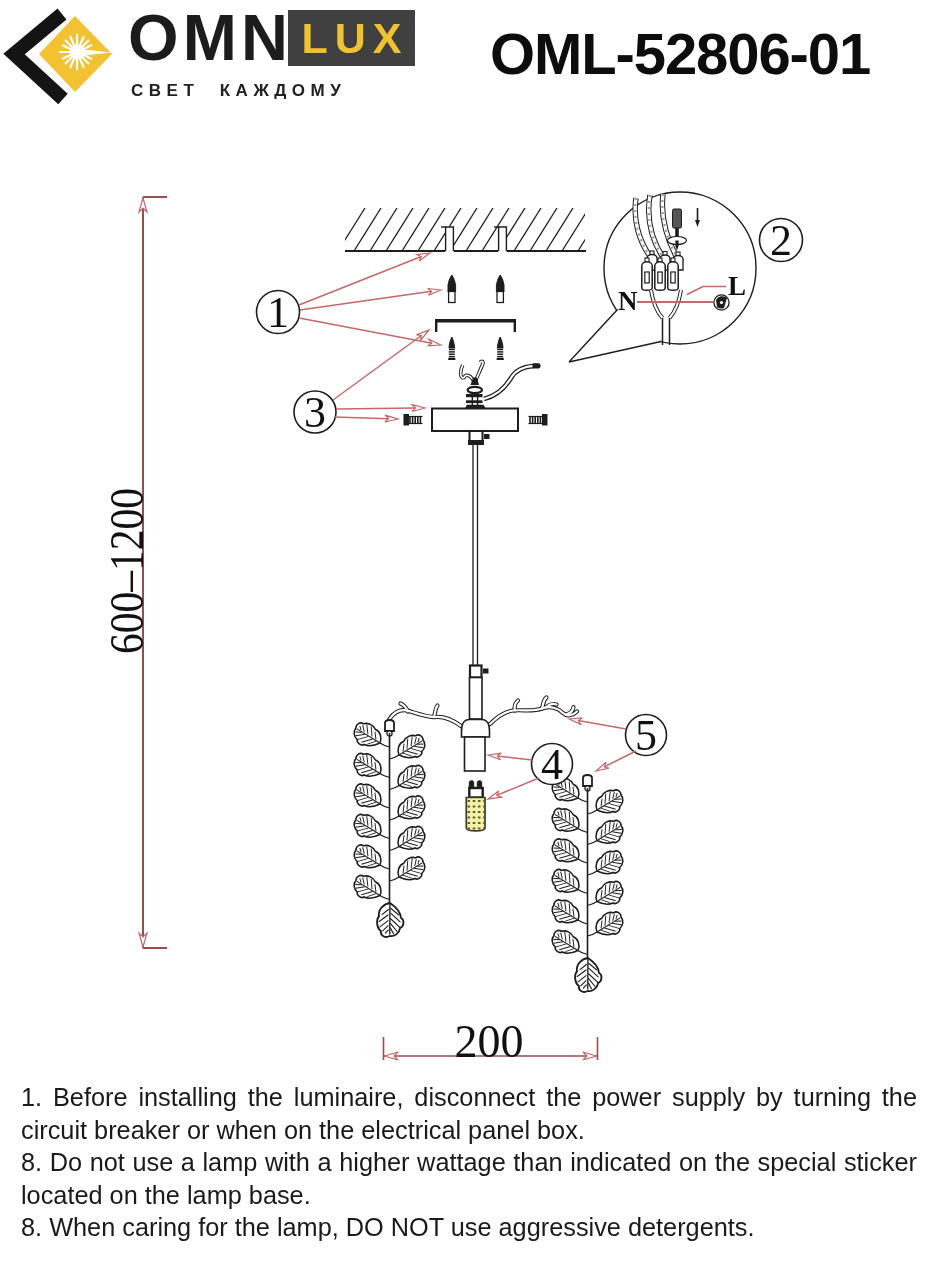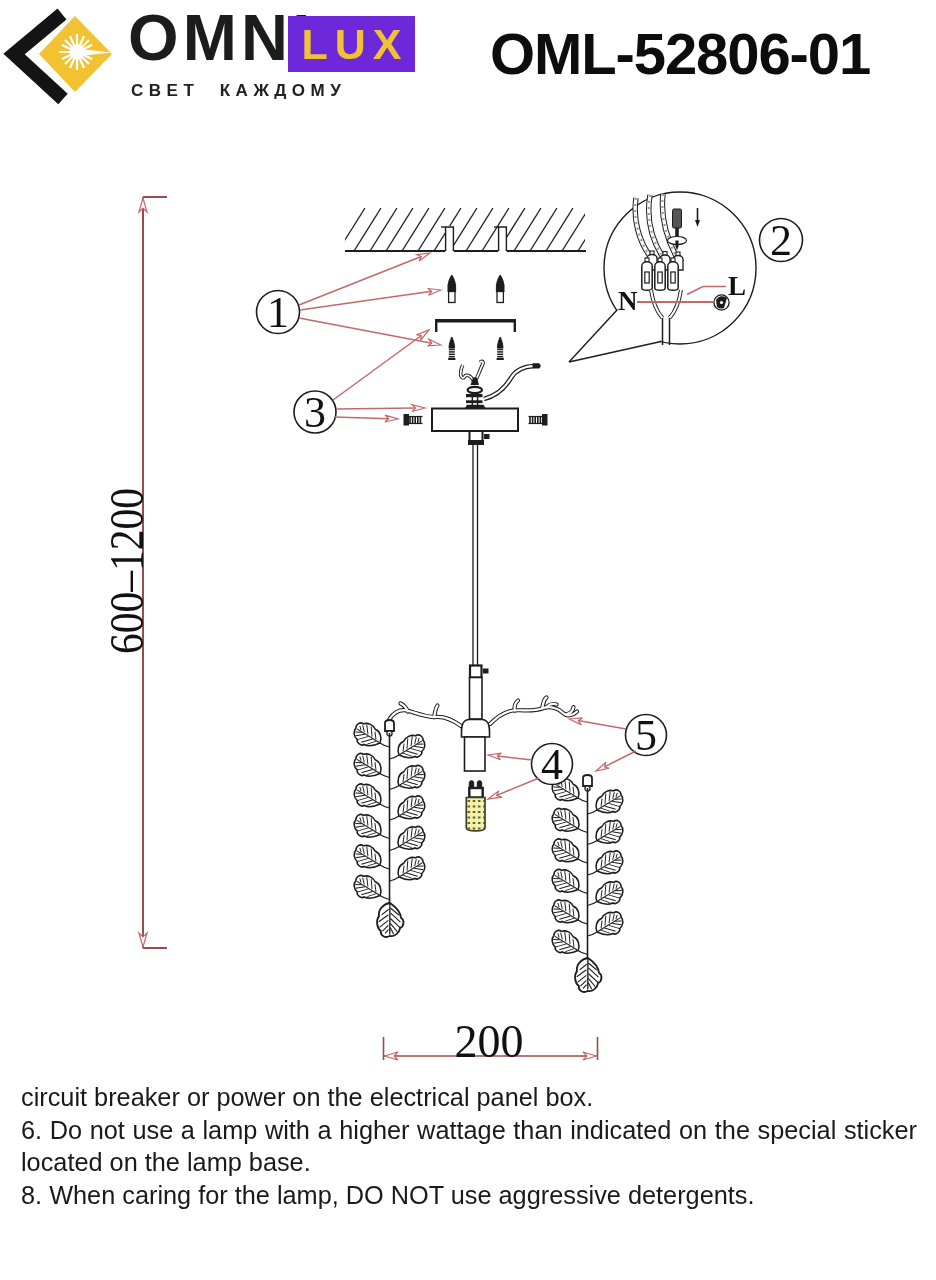--- a/index.html
+++ b/index.html
@@ -1,20 +1,20 @@
 <!DOCTYPE html>
 <html><head>
 <meta charset="utf-8">
 <style>
   html,body{margin:0;padding:0;}
   body{width:936px;height:1280px;background:#fff;position:relative;overflow:hidden;
        font-family:"Liberation Sans", sans-serif;}
   .abs{position:absolute;}
   #omni{left:128px;top:11px;font-size:65px;font-weight:bold;letter-spacing:4.2px;color:#1c1c1c;line-height:54px;}
-  #luxbox{left:288px;top:16px;width:127px;height:56px;background:#6d28d9;color:#f0c233;
+  #luxbox{left:288px;top:10px;width:127px;height:56px;background:#404040;color:#f0c233;
           font-size:43px;font-weight:bold;letter-spacing:7px;text-align:center;line-height:56px;text-indent:7px;}
   #svet{left:131px;top:77px;font-size:17px;font-weight:bold;letter-spacing:5.5px;color:#222;line-height:27px;}
   #title{left:490px;top:24px;font-size:58px;font-weight:bold;color:#0d0d0d;letter-spacing:-1.1px;line-height:60px;text-align:right;}
   #footer{left:21px;top:1081px;width:896px;font-size:25.3px;line-height:32.5px;color:#1a1a1a;}
   #footer p{margin:0;}
   #footer p.j{text-align:justify;text-align-last:justify;}
 </style>
 </head>
 <body>
 <svg id="logoicon" class="abs" style="left:0;top:0;" width="130" height="110" viewBox="0 0 130 110">
@@ -347,17 +347,18 @@
 <line x1="383.5" y1="1056" x2="597.5" y2="1056"></line>
 </g>
 <g stroke="#c4686a" stroke-width="1.2" fill="#fff">
 <path d="M384.5,1056 L398,1052 L394,1056 L398,1060 Z"></path>
 <path d="M596.5,1056 L583,1052 L587,1056 L583,1060 Z"></path>
 </g>
 <text x="489" y="1057" text-anchor="middle" font-family="Liberation Serif, serif" font-size="46" fill="#111">200</text>
 </svg>
 
 <div id="footer" class="abs">
-<p>circuit breaker or power on the electrical panel box.</p>
-<p class="j">6. Do not use a lamp with a higher wattage than indicated on the special sticker</p>
+<p class="j">1. Before installing the luminaire, disconnect the power supply by turning the</p>
+<p>circuit breaker or when on the electrical panel box.</p>
+<p class="j">8. Do not use a lamp with a higher wattage than indicated on the special sticker</p>
 <p>located on the lamp base.</p>
 <p>8. When caring for the lamp, DO NOT use aggressive detergents.</p>
 </div>
 
 </body></html>

